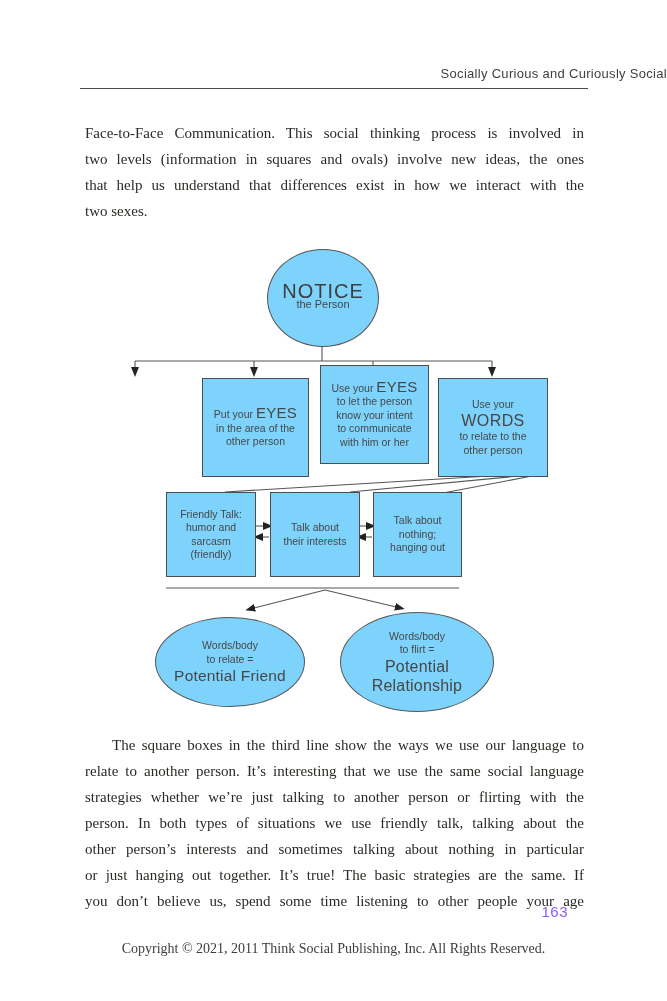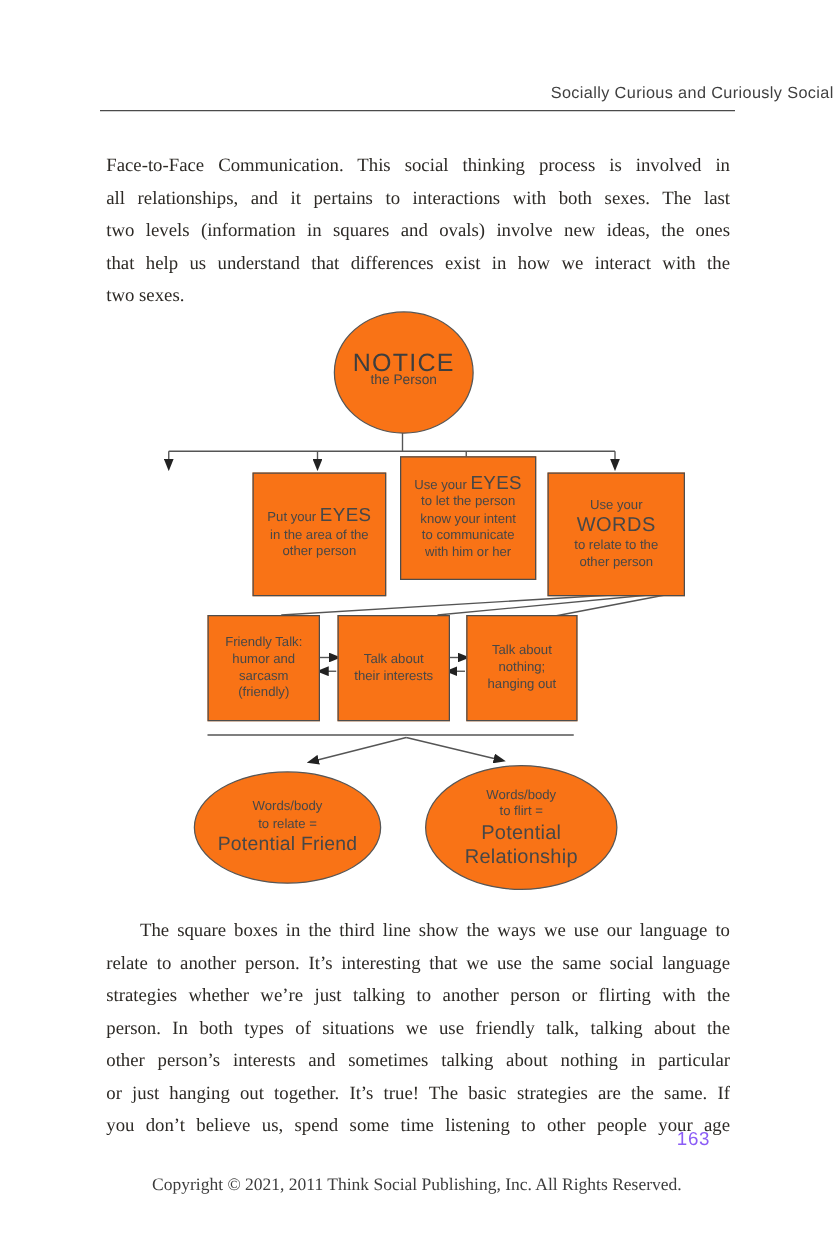--- a/index.html
+++ b/index.html
@@ -21,21 +21,21 @@
   .para2{top:732px;}
   .pline{text-align:justify;text-align-last:justify;white-space:nowrap;}
   .pline.lastline{text-align-last:left;}
   .pline.indent{text-indent:27px;}
   
   .diagram{left:0;top:240px;width:667px;height:492px;}
   .diagram svg{position:absolute;left:0;top:0;}
   .node{
     position:absolute;display:flex;flex-direction:column;justify-content:center;
     align-items:center;text-align:center;color:#474747;font-size:10.5px;
-    line-height:13.5px;background:#f97316;
+    line-height:13.5px;background:#7dd3fc;
   }
   .rect{border:1.2px solid #4d4d4d;}
   .round{border:1.1px solid #565656;border-radius:50%;}
   .big{font-size:15px;letter-spacing:.3px;}
   .big2{font-size:16px;letter-spacing:.4px;}
   .notice-line1{font-size:20px;letter-spacing:1px;color:#3e3e3e;}
   .notice-line2{font-size:11px;color:#454545;}
   .oval-big{font-size:15.5px;letter-spacing:.2px;line-height:19px;}
   .oval-big2{font-size:16px;letter-spacing:.2px;line-height:19px;}
   
@@ -58,21 +58,20 @@
              font-family:"Liberation Serif",serif;font-size:14px;color:#3d3d3d;}
 </style>
 </head>
 <body>
 
 <div class="abs running-head">Socially Curious and Curiously Social</div>
 <div class="abs head-rule"></div>
 
 <div class="abs para para1">
   <div class="pline">Face-to-Face Communication. This social thinking process is involved in</div>
-  <div class="pline">all relationships, and it pertains to interactions with both sexes. The last</div>
   <div class="pline">two levels (information in squares and ovals) involve new ideas, the ones</div>
   <div class="pline">that help us understand that differences exist in how we interact with the</div>
   <div class="pline lastline">two sexes.</div>
 </div>
 
 <div class="abs diagram">
 
   <svg width="667" height="492" viewBox="0 0 667 492">
     <defs>
       <marker id="ah" viewBox="0 0 10 8" refX="1" refY="4" markerWidth="9" markerHeight="7.2" orient="auto-start-reverse">

